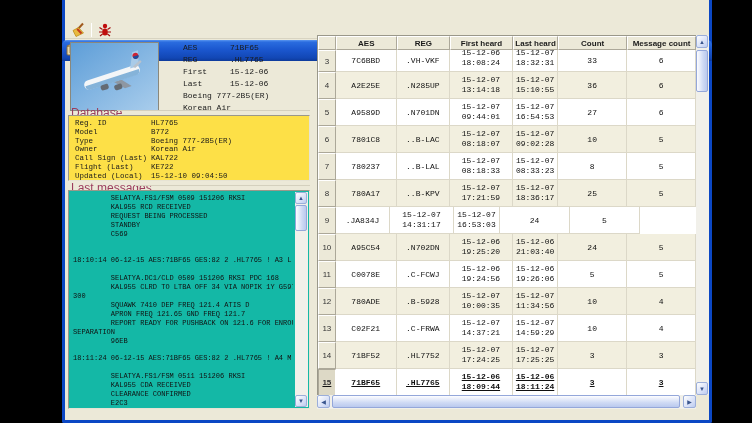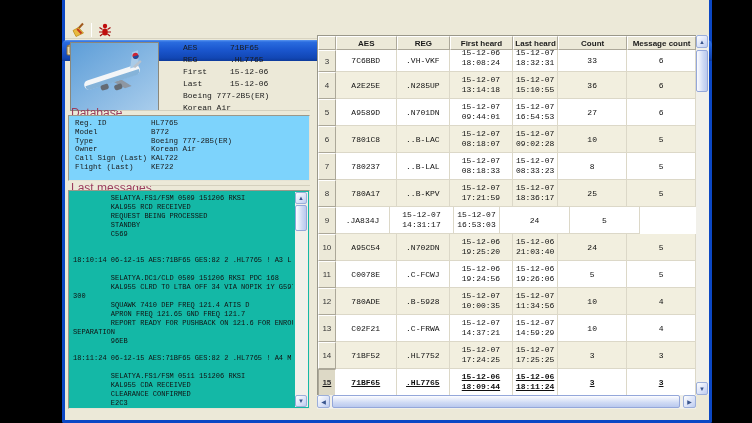--- a/index.html
+++ b/index.html
@@ -35,21 +35,21 @@
   .info-row { display:flex; white-space:nowrap; }
   .ilabel { width:47px; flex:0 0 auto; }
   .ilabel:empty { display:none; }
 
   .group-label { position:absolute; font-size:12px; color:#9b3e5e; }
   .db-label { left:6px; top:106px; }
   .msg-label { left:6px; top:181px; }
   .hairline { position:absolute; height:1px; background:#d4d0be; }
 
   .db-box { position:absolute; left:3px; top:115px; width:242px; height:66px;
-    background:#7dd3fc; border:1px solid #9a988a; border-right-color:#e6e3d4; border-bottom-color:#e6e3d4;
+    background:#fde047; border:1px solid #9a988a; border-right-color:#e6e3d4; border-bottom-color:#e6e3d4;
     font-family:"Liberation Mono","DejaVu Sans Mono",monospace; font-size:7.5px; line-height:8.8px;
     padding:3px 0 0 6px; color:#1a1a1a; }
   .db-row { display:flex; white-space:nowrap; }
   .dlabel { width:76px; flex:0 0 auto; }
 
   .msg-box { position:absolute; left:3px; top:190px; width:242px; height:219px;
     background:#14b8a6; border:1px solid #9a988a; border-right-color:#e6e3d4; border-bottom-color:#e6e3d4; }
   .msg-text { position:absolute; left:4px; top:3px; right:16px; bottom:2px; overflow:hidden;
     font-family:"Liberation Mono","DejaVu Sans Mono",monospace; font-size:7px; line-height:8.9px;
     white-space:pre; color:#111; }
@@ -234,20 +234,24 @@
       <div class="db-row">
         <span class="dlabel">Call Sign (Last)</span>
         <span class="dvalue">KAL722</span>
       </div>
 
       <div class="db-row">
         <span class="dlabel">Flight (Last)</span>
         <span class="dvalue">KE722</span>
       </div>
 
+      <div class="db-row">
+        <span class="dlabel">Updated (Local)</span>
+        <span class="dvalue">15-12-10 09:04:50</span>
+      </div>
     </div>
 
   <span class="group-label msg-label">Last messages</span>
   <div class="hairline" style="left:70px; top:185px; width:175px;"></div>
   <div class="msg-box">
     <pre class="msg-text">         SELATYA.FS1/FSM 0509 151206 RKSI
          KAL955 RCD RECEIVED
          REQUEST BEING PROCESSED
          STANDBY
          C569

